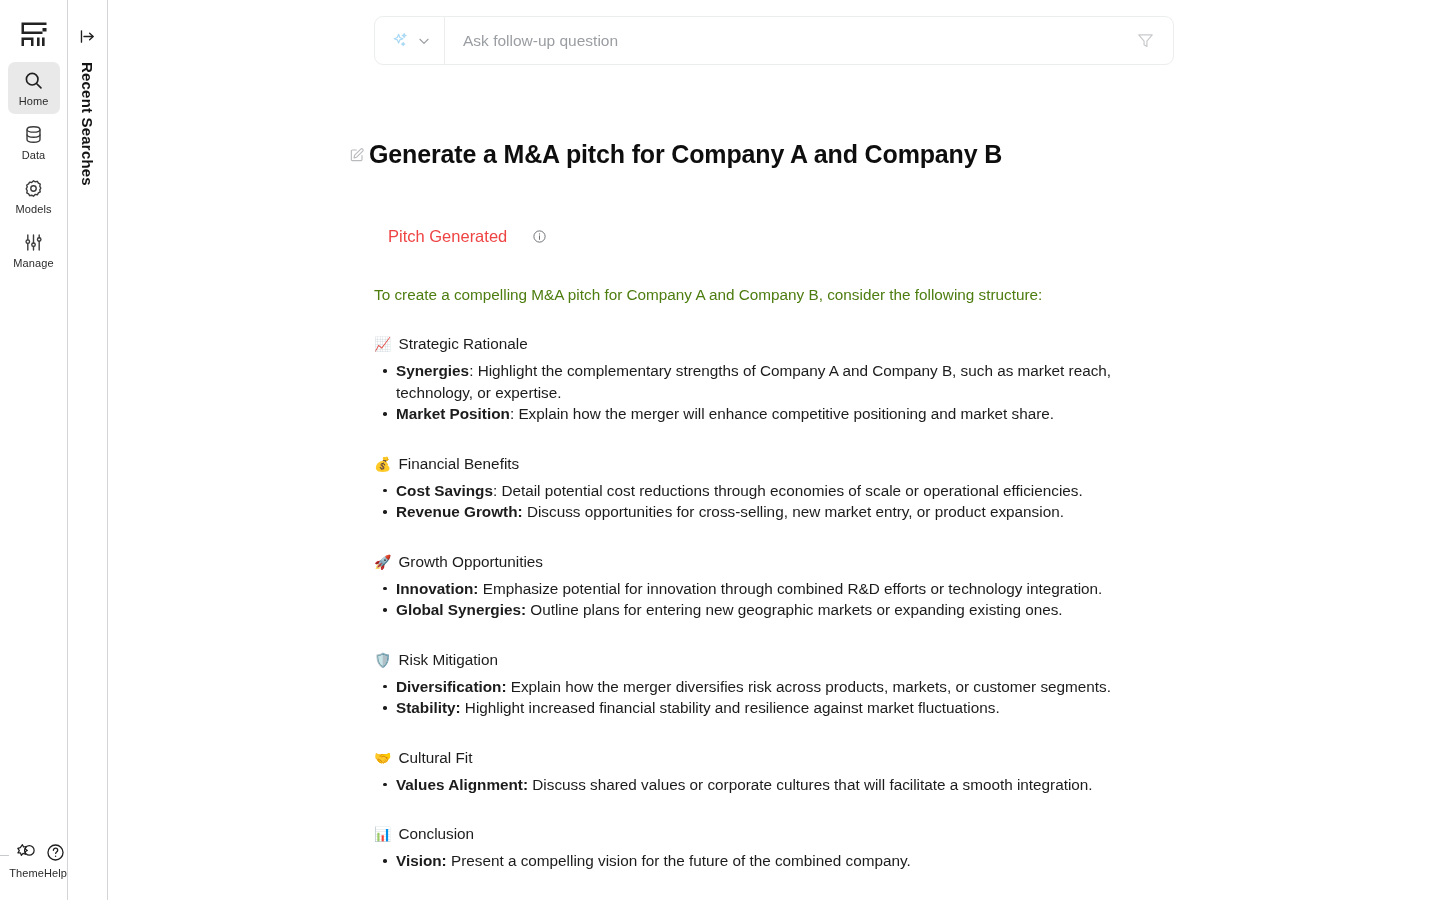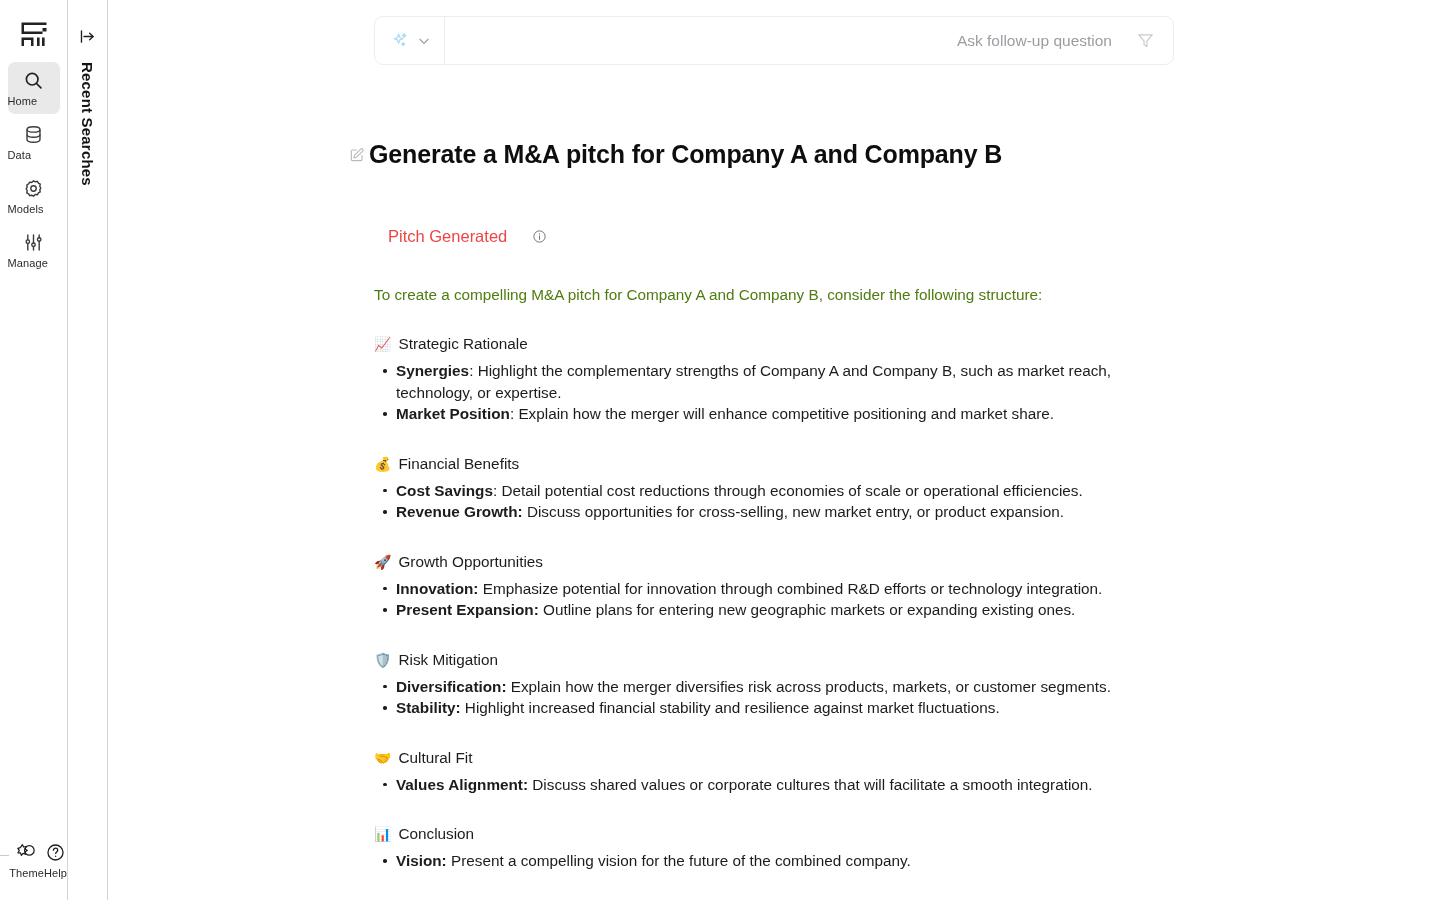--- a/index.html
+++ b/index.html
@@ -50,20 +50,21 @@
     flex-direction: column;
     align-items: center;
   }
   .rail-item {
     width: 52px;
     height: 52px;
     margin-bottom: 2px;
     border-radius: 7px;
     display: flex;
     flex-direction: column;
+    align-items: center;
     justify-content: center;
     cursor: pointer;
     color: #2b2b2b;
   }
   .rail-item.active { background: #e9e9e9; }
   .rail-item .ic { height: 23px; display:flex; align-items:center; justify-content:center; }
   .rail-item .lbl {
     font-size: 11px;
     line-height: 13px;
     margin-top: 3px;
@@ -154,21 +155,20 @@
   .askbar-input {
     flex: 1 1 auto;
     border: none;
     outline: none;
     background: transparent;
     font-family: "Liberation Sans", sans-serif;
     font-size: 15.5px;
     color: #000000;
     padding: 0 18px;
     height: 100%;
-    text-align: right;
   }
   .askbar-input::placeholder { color: #9a9da1; }
   .askbar-filter {
     padding: 0 18px 0 6px;
     display: flex;
     align-items: center;
     cursor: pointer;
   }
 
   
@@ -436,21 +436,21 @@
                 <li><b>Revenue Growth:</b> <span>Discuss opportunities for cross-selling, new market entry, or product expansion.</span></li>
               </ul>
             </div>
             <div class="block">
               <div class="block-title">
                 <span class="emoji">🚀</span>
                 <span>Growth Opportunities</span>
               </div>
               <ul class="bullets">
                 <li><b>Innovation:</b> <span>Emphasize potential for innovation through combined R&amp;D efforts or technology integration.</span></li>
-                <li><b>Present Expansion:</b> <span>Outline plans for entering new geographic markets or expanding existing ones.</span></li>
+                <li><b>Global Synergies:</b> <span>Outline plans for entering new geographic markets or expanding existing ones.</span></li>
               </ul>
             </div>
             <div class="block">
               <div class="block-title">
                 <span class="emoji">🛡️</span>
                 <span>Risk Mitigation</span>
               </div>
               <ul class="bullets">
                 <li><b>Diversification:</b> <span>Explain how the merger diversifies risk across products, markets, or customer segments.</span></li>
                 <li><b>Stability:</b> <span>Highlight increased financial stability and resilience against market fluctuations.</span></li>

